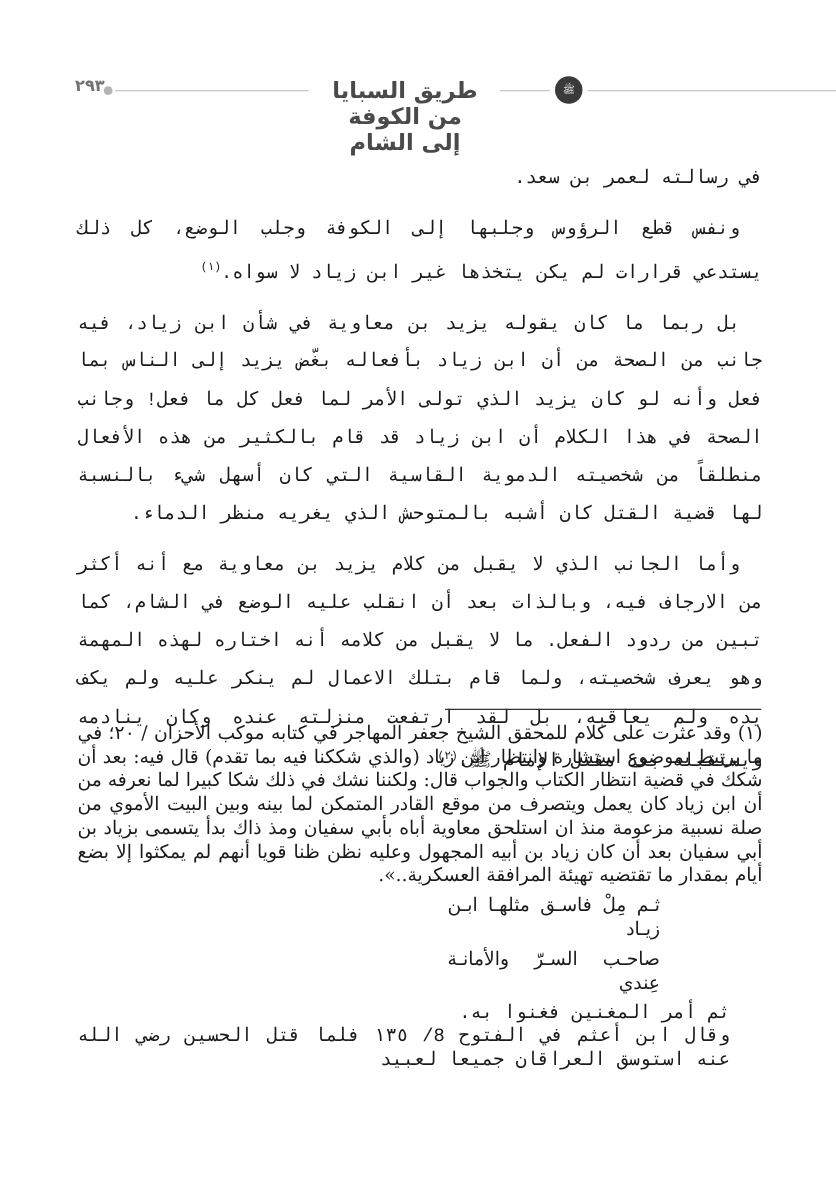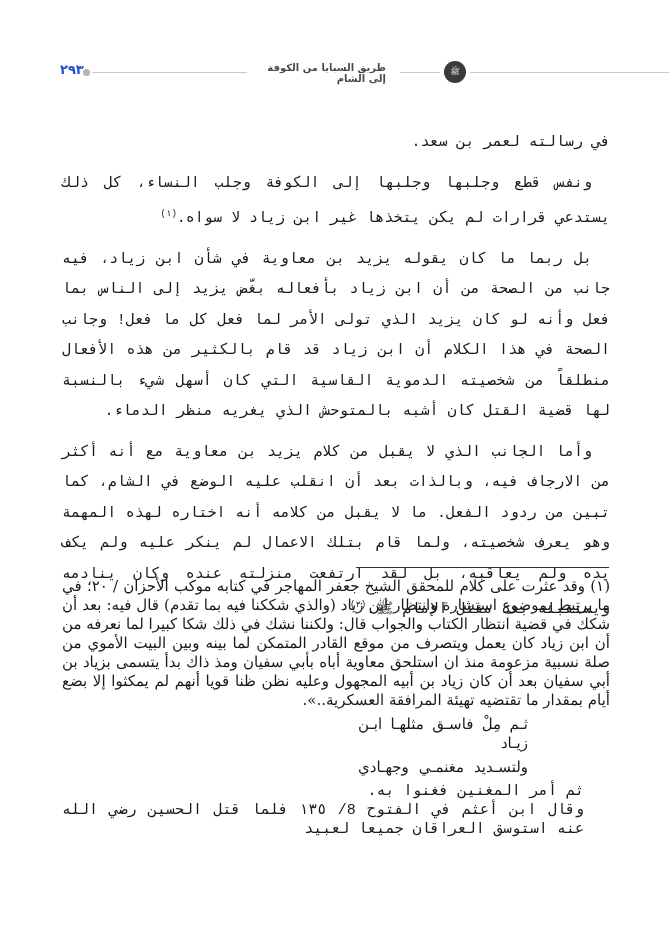--- a/index.html
+++ b/index.html
@@ -3,25 +3,25 @@
   <meta charset="utf-8">
   <style>
     html, body { margin: 0; padding: 0; background: #ffffff; }
     body { width: 669px; height: 944px; position: relative; overflow: hidden;
            font-family: "DejaVu Serif", "Liberation Serif", serif; color: #1a1a1a; }
     .header { position: absolute; top: 60px; left: 0; width: 669px; height: 24px; }
     .hline { position: absolute; top: 12px; height: 1px; background: #c8c8c8; }
     .logo { position: absolute; top: 1px; left: 444px; width: 22px; height: 22px; border-radius: 50%;
             background: #3a3a3a; color: #fff; font-size: 8px; line-height: 22px; text-align: center;
             font-family: "DejaVu Sans", sans-serif; overflow: hidden; }
-    .running-title { position: absolute; top: 2px; left: 262px; width: 124px; text-align: right;
-            direction: rtl; font-family: "DejaVu Sans", sans-serif; font-weight: bold; font-size: 10px; color: #4a4a4a; }
+    .running-title { position: absolute; top: 2px; left: 262px; width: 124px; text-align: center;
+            direction: rtl; font-family: "DejaVu Sans", sans-serif; font-weight: bold; font-size: 18px; color: #4a4a4a; }
     .page-dot { position: absolute; top: 9px; left: 83px; width: 7px; height: 7px; border-radius: 50%; background: #b4b4b4; }
     .page-num { position: absolute; top: 2px; left: 60px; font-family: "DejaVu Sans", sans-serif;
-            font-weight: bold; font-size: 13px; color: #1d4ed8; direction: rtl; }
+            font-weight: bold; font-size: 13px; color: #737373; direction: rtl; }
     .body-text { position: absolute; top: 128px; left: 62px; width: 548px; direction: rtl; text-align: justify; }
     .para { margin: 0; font-size: 15px; line-height: 30.5px; text-indent: 0; font-family: Liberation Mono, monospace; }
     .para.first { margin-bottom: 8px; }
     .para + .para { margin-top: 10px; }
     .para .indent { display: inline-block; width: 18px; }
     sup.fn { font-size: 9px; vertical-align: 6px; }
     .fn-sep { position: absolute; top: 567px; left: 356px; width: 253px; height: 1px; background: #333; }
     .footnotes { position: absolute; top: 577px; left: 62px; width: 548px; direction: rtl; font-size: 15px;
             line-height: 19px; text-align: justify; }
     .fn-item { margin: 0; }
@@ -38,33 +38,33 @@
   <div class="logo"><span>ﷺ</span></div>
   <div class="hline" style="left:400px; width:40px;"></div>
   <div class="running-title">طريق السبايا من الكوفة إلى الشام</div>
   <div class="hline" style="left:92px; width:155px;"></div>
   <div class="page-dot"></div>
   <div class="page-num">٢٩٣</div>
 </div>
 
 <div class="body-text">
   <p class="para first"><span>في رسالته لعمر بن سعد.</span></p>
-  <p class="para"><span class="indent"></span><span>ونفس قطع وجلبها وجلبها إلى الكوفة وجلب النساء، كل ذلك يستدعي قرارات لم يكن يتخذها غير ابن زياد لا سواه.</span><sup class="fn">(١)</sup></p>
+  <p class="para"><span class="indent"></span><span>ونفس قطع الرؤوس وجلبها إلى الكوفة وجلب الوضع، كل ذلك يستدعي قرارات لم يكن يتخذها غير ابن زياد لا سواه.</span><sup class="fn">(١)</sup></p>
   <p class="para"><span class="indent"></span><span>بل ربما ما كان يقوله يزيد بن معاوية في شأن ابن زياد، فيه جانب من الصحة من أن ابن زياد بأفعاله بغّض يزيد إلى الناس بما فعل وأنه لو كان يزيد الذي تولى الأمر لما فعل كل ما فعل! وجانب الصحة في هذا الكلام أن ابن زياد قد قام بالكثير من هذه الأفعال منطلقاً من شخصيته الدموية القاسية التي كان أسهل شيء بالنسبة لها قضية القتل كان أشبه بالمتوحش الذي يغريه منظر الدماء.</span></p>
   <p class="para"><span class="indent"></span><span>وأما الجانب الذي لا يقبل من كلام يزيد بن معاوية مع أنه أكثر من الارجاف فيه، وبالذات بعد أن انقلب عليه الوضع في الشام، كما تبين من ردود الفعل. ما لا يقبل من كلامه أنه اختاره لهذه المهمة وهو يعرف شخصيته، ولما قام بتلك الاعمال لم ينكر عليه ولم يكف يده ولم يعاقبه، بل لقد ارتفعت منزلته عنده وكان ينادمه ويستقبله بعد مقتل الإمام ﷺ.</span><sup class="fn">(٢)</sup></p>
 </div>
 
 <div class="fn-sep"></div>
 
 <div class="footnotes">
   <p class="fn-item">
     <span>(١)</span>
     <span>وقد عثرت على كلام للمحقق الشيخ جعفر المهاجر في كتابه موكب الأحزان / ٢٠؛ في ما يرتبط بموضوع استشارة وانتظار ابن زياد (والذي شككنا فيه بما تقدم) قال فيه: بعد أن شكك في قضية انتظار الكتاب والجواب قال: ولكننا نشك في ذلك شكا كبيرا لما نعرفه من أن ابن زياد كان يعمل ويتصرف من موقع القادر المتمكن لما بينه وبين البيت الأموي من صلة نسبية مزعومة منذ ان استلحق معاوية أباه بأبي سفيان ومذ ذاك بدأ يتسمى بزياد بن أبي سفيان بعد أن كان زياد بن أبيه المجهول وعليه نظن ظنا قويا أنهم لم يمكثوا إلا بضع أيام بمقدار ما تقتضيه تهيئة المرافقة العسكرية..».</span>
   </p>
   <div class="verse-row">
     <span class="hemistich">ثـم مِلْ فاسـق مثلهـا ابـن زيـاد</span>
   </div>
   <div class="verse-row">
-    <span class="hemistich">ولتسـديد مغنمـي وجهـادي</span>
+    <span class="hemistich">صاحـب السـرّ والأمانـة عِندي</span>
   </div>
   <p class="fn-item fn-hang">ثم أمر المغنين فغنوا به.</p>
   <p class="fn-item fn-hang">وقال ابن أعثم في الفتوح 8/ ١٣٥ فلما قتل الحسين رضي الله عنه استوسق العراقان جميعا لعبيد</p>
 </div>
 
 </body></html>

